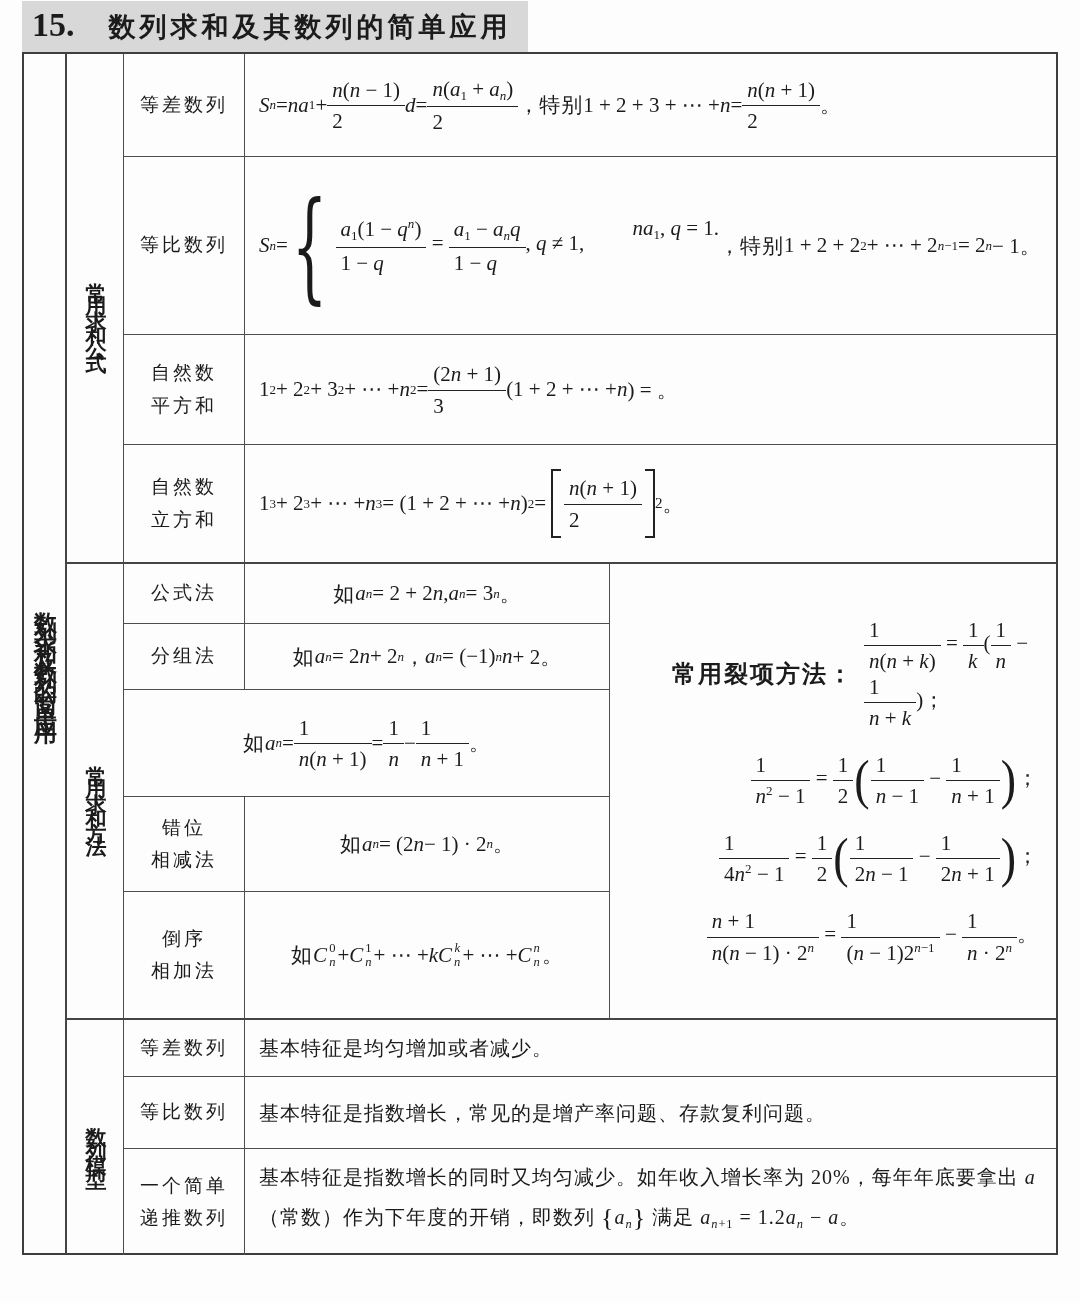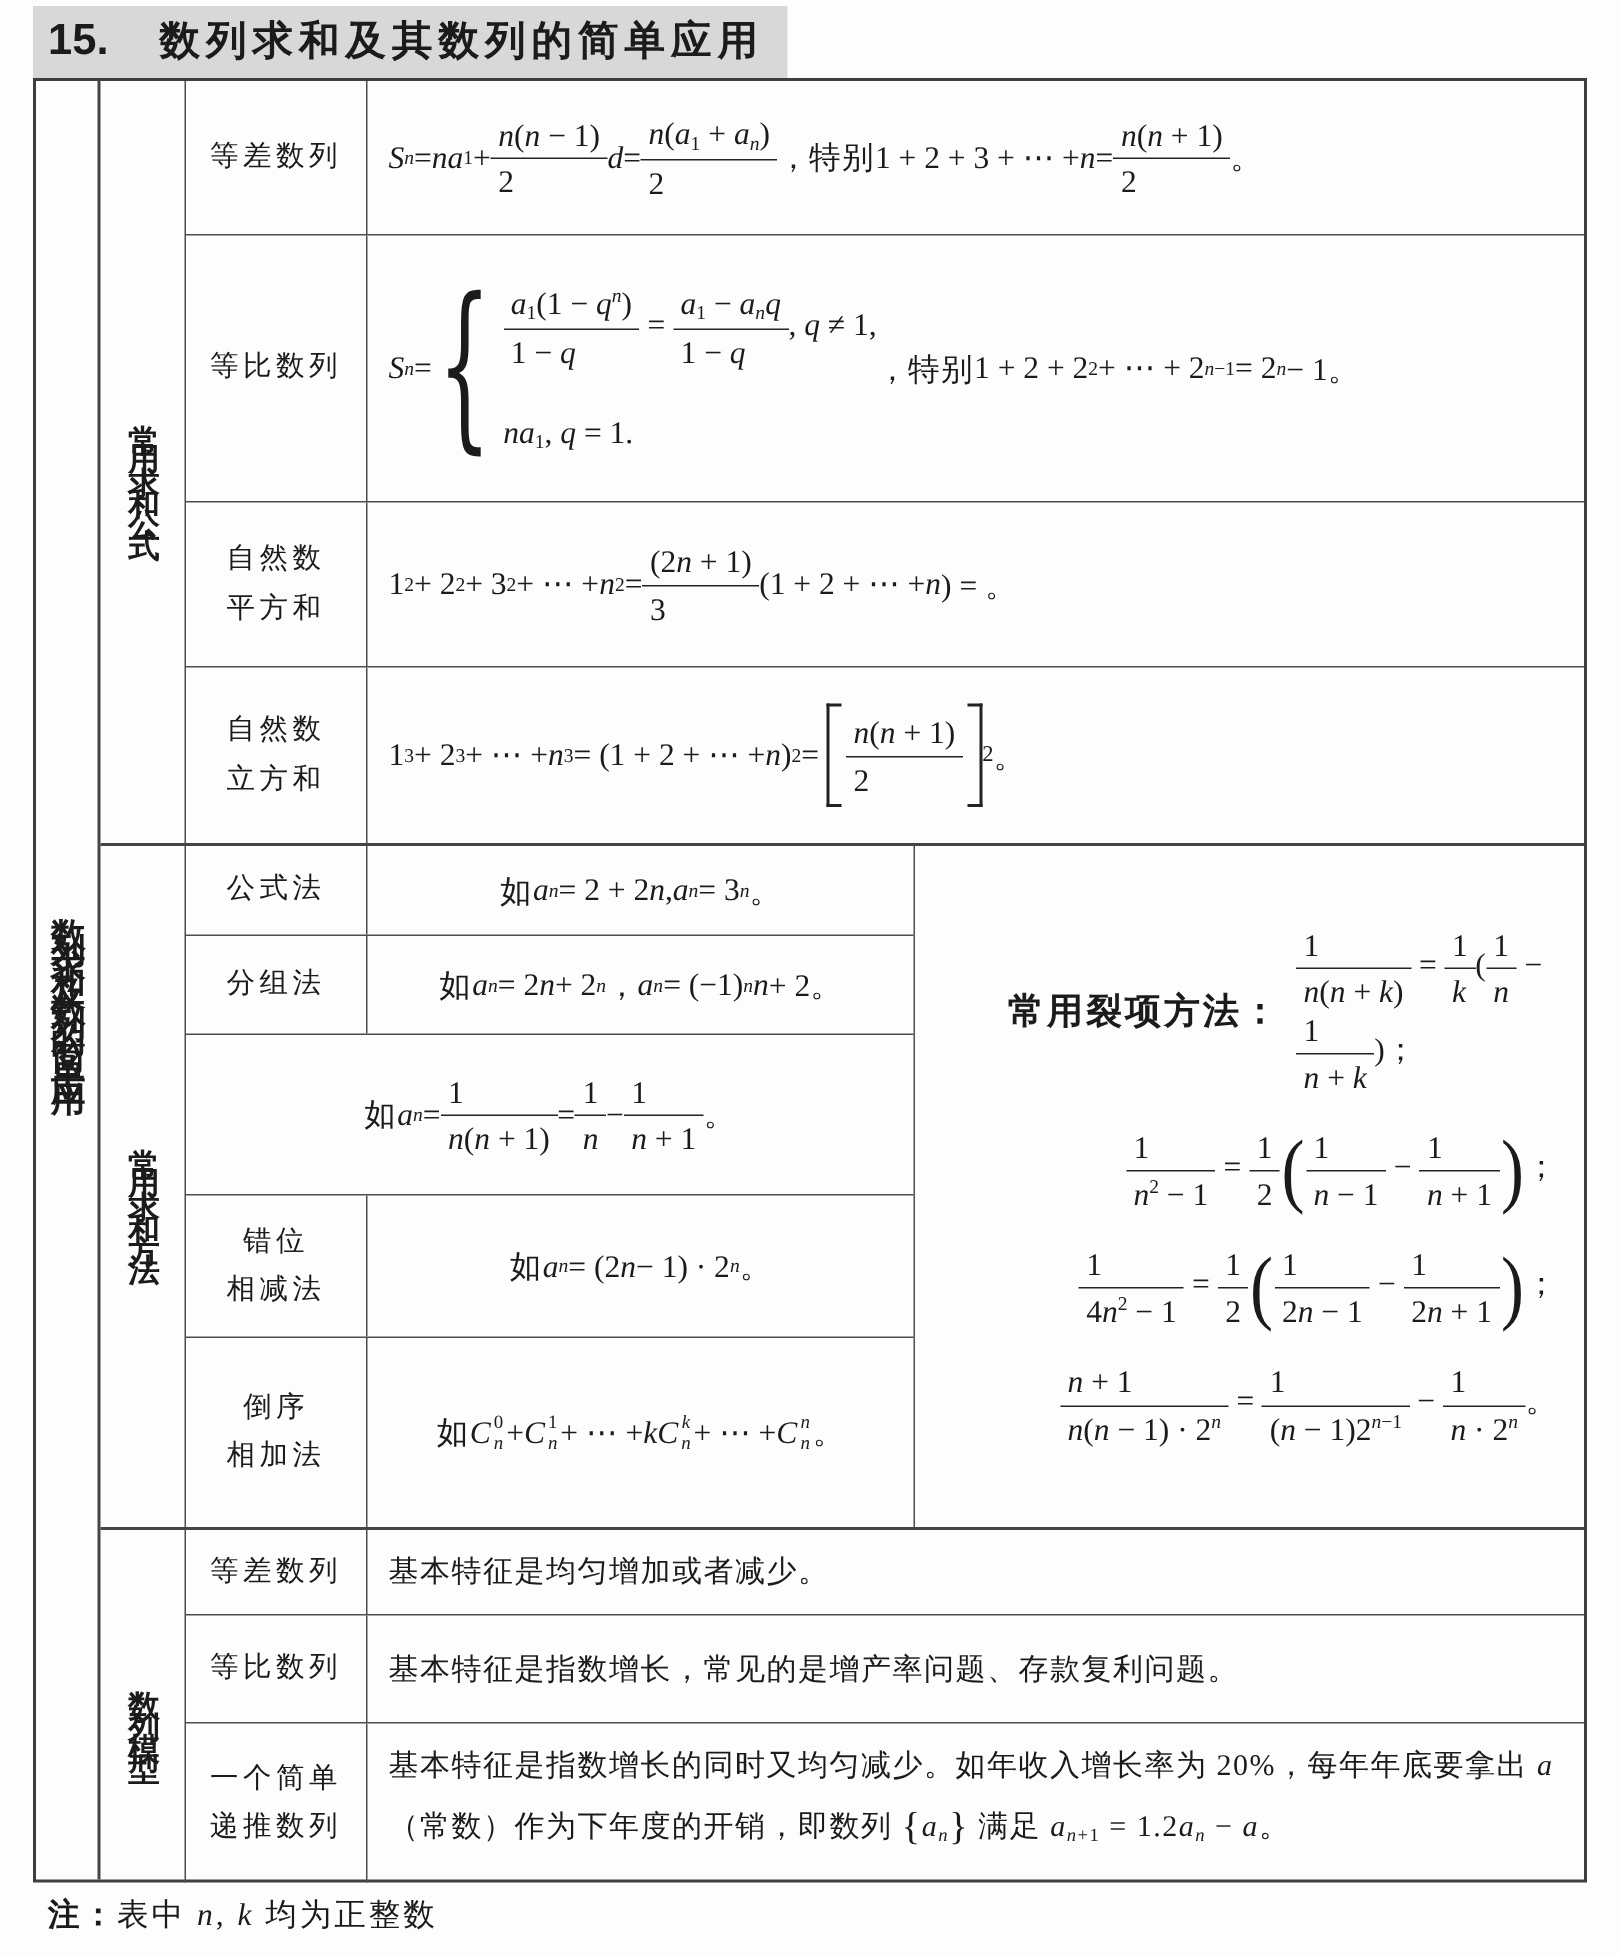--- a/index.html
+++ b/index.html
@@ -8,21 +8,21 @@
     background:#fdfdfd;
     color:#1b1b1b;
     font-family:"Liberation Serif","DejaVu Serif",serif;
     position:relative;
   }
   .page { position:relative; width:1080px; height:1303px; }
 
   
   .title-row { position:absolute; left:22px; top:6px; height:46px; display:flex; align-items:flex-end; }
   .title-hl { background:#d8d8d8; display:flex; align-items:baseline; padding:5px 16px 7px 10px; }
-  .title-num { font-weight:bold; font-size:29px; font-family:Liberation Sans, sans-serif; margin-right:34px; }
+  .title-num { font-weight:bold; font-size:34px; font-family:Liberation Serif, serif; margin-right:34px; }
   .title-text { font-size:27px; font-weight:bold; letter-spacing:4px; font-family:"Liberation Serif","DejaVu Serif",serif; }
 
   
   .table { position:absolute; left:22px; top:52px; width:1036px; height:1203px;
            border:2px solid #3e3e3e; display:flex; background:#fdfdfd; }
   .col-outer { width:43px; border-right:2px solid #454545;
                writing-mode:vertical-rl; text-orientation:upright;
                text-align:center; letter-spacing:10px; line-height:40px;
                font-size:23px; font-weight:600; }
   .main { flex:1; display:flex; flex-direction:column; }
@@ -61,21 +61,21 @@
   i { font-style:italic; font-family:"Liberation Serif","DejaVu Serif",serif; }
   .cn { font-style:normal; letter-spacing:1px; }
   sup { font-size:0.62em; vertical-align:0.6em; }
   sub { font-size:0.62em; vertical-align:-0.3em; }
   .fr { display:inline-block; vertical-align:middle; text-align:left; margin:0 0; }
   .fr .nu { display:block; padding:1px 5px 3px; border-bottom:1.5px solid #222; line-height:1.15; white-space:nowrap; }
   .fr .de { display:block; padding:3px 5px 0; line-height:1.15; white-space:nowrap; }
   .brc { display:inline-block; font-family:"DejaVu Serif",serif; font-size:56px;
          transform:scaleY(2.15); transform-origin:center; line-height:1;
          vertical-align:middle; margin:0 8px 0 4px; }
-  .cases { display:inline-flex; flex-direction:column; gap:28px; vertical-align:middle; text-align:left; }
+  .cases { display:inline-flex; gap:48px; vertical-align:middle; text-align:left; }
   .ss { display:inline-flex; flex-direction:column; align-items:center; font-size:0.6em;
         line-height:1.15; vertical-align:-0.55em; margin:0 2px; }
   .sqb { display:inline-flex; align-items:stretch; vertical-align:middle; margin-left:5px; }
   .sqb .bar-l { width:10px; border:2.5px solid #222; border-right:none; }
   .sqb .bar-r { width:10px; border:2.5px solid #222; border-left:none; }
   .sqb .sqb-in { padding:6px 3px; display:flex; align-items:center; }
   .big-sup { font-size:15px; vertical-align:34px; }
   .bp { display:inline-block; font-size:46px; line-height:0; vertical-align:middle;
         transform:scaleY(1.2); margin:0 1px; font-weight:300; }
   .curly { font-size:1.3em; vertical-align:-0.08em; }
@@ -223,17 +223,14 @@
           <div class="row r12">
             <div class="row-label">一个简单<br>递推数列</div>
             <div class="row-content">基本特征是指数增长的同时又均匀减少。如年收入增长率为 20%，每年年底要拿出 <i>a</i>（常数）作为下年度的开销，即数列 <span class="curly">{</span><i>a</i><sub><i>n</i></sub><span class="curly">}</span> 满足 <i>a</i><sub><i>n</i>+1</sub> = 1.2<i>a</i><sub><i>n</i></sub> − <i>a</i>。</div>
           </div>
         </div>
       </div>
 
     </div>
   </div>
 
-  <div class="note">
-    <span class="note-prefix">注：</span><span>表中 <i>n</i>, <i>k</i> 均为正整数</span>
-  </div>
 
 </div>
 
 </body></html>

